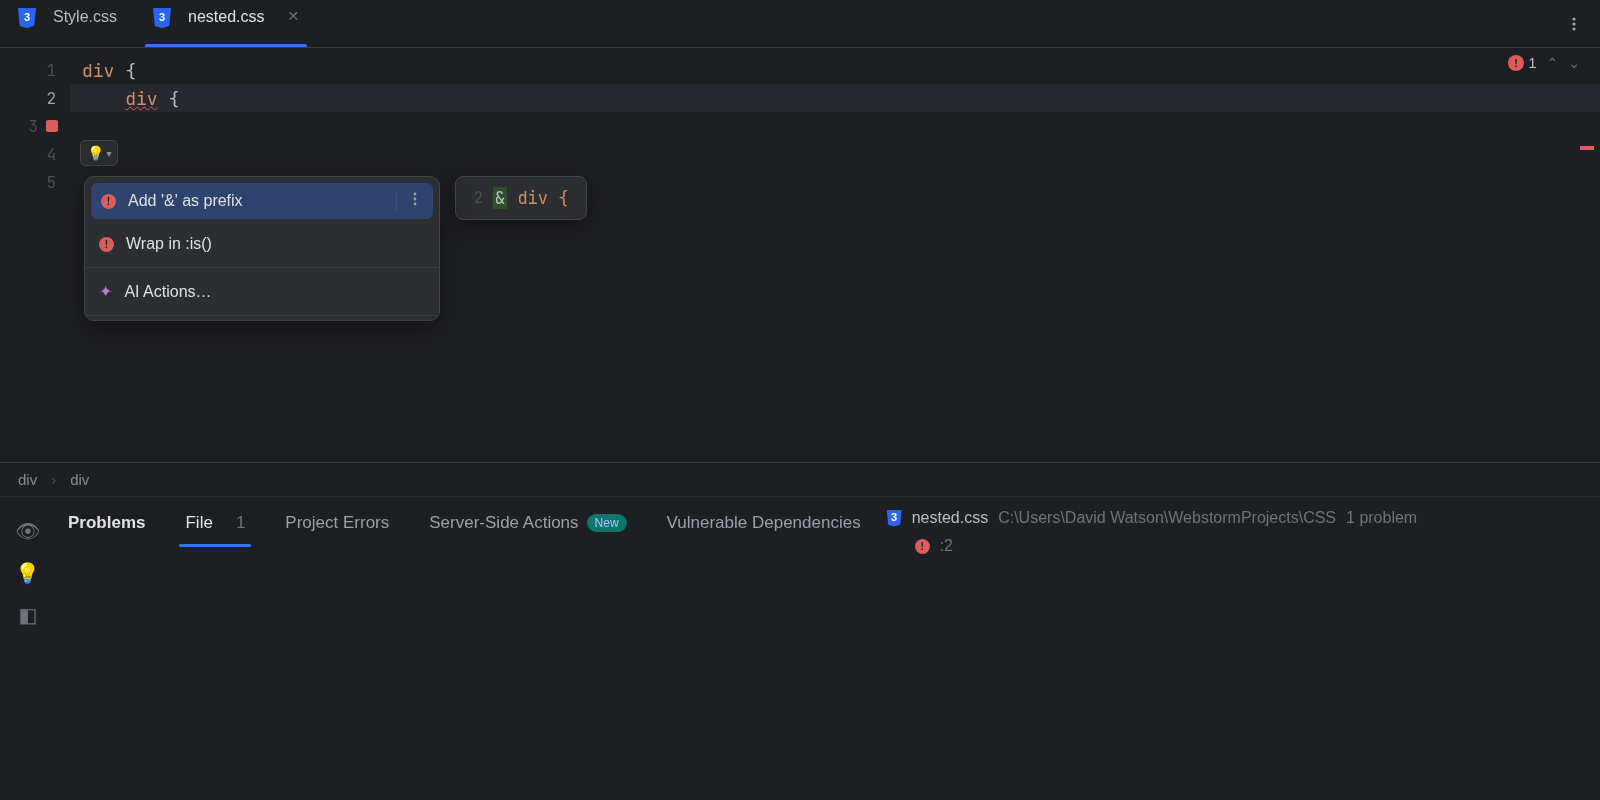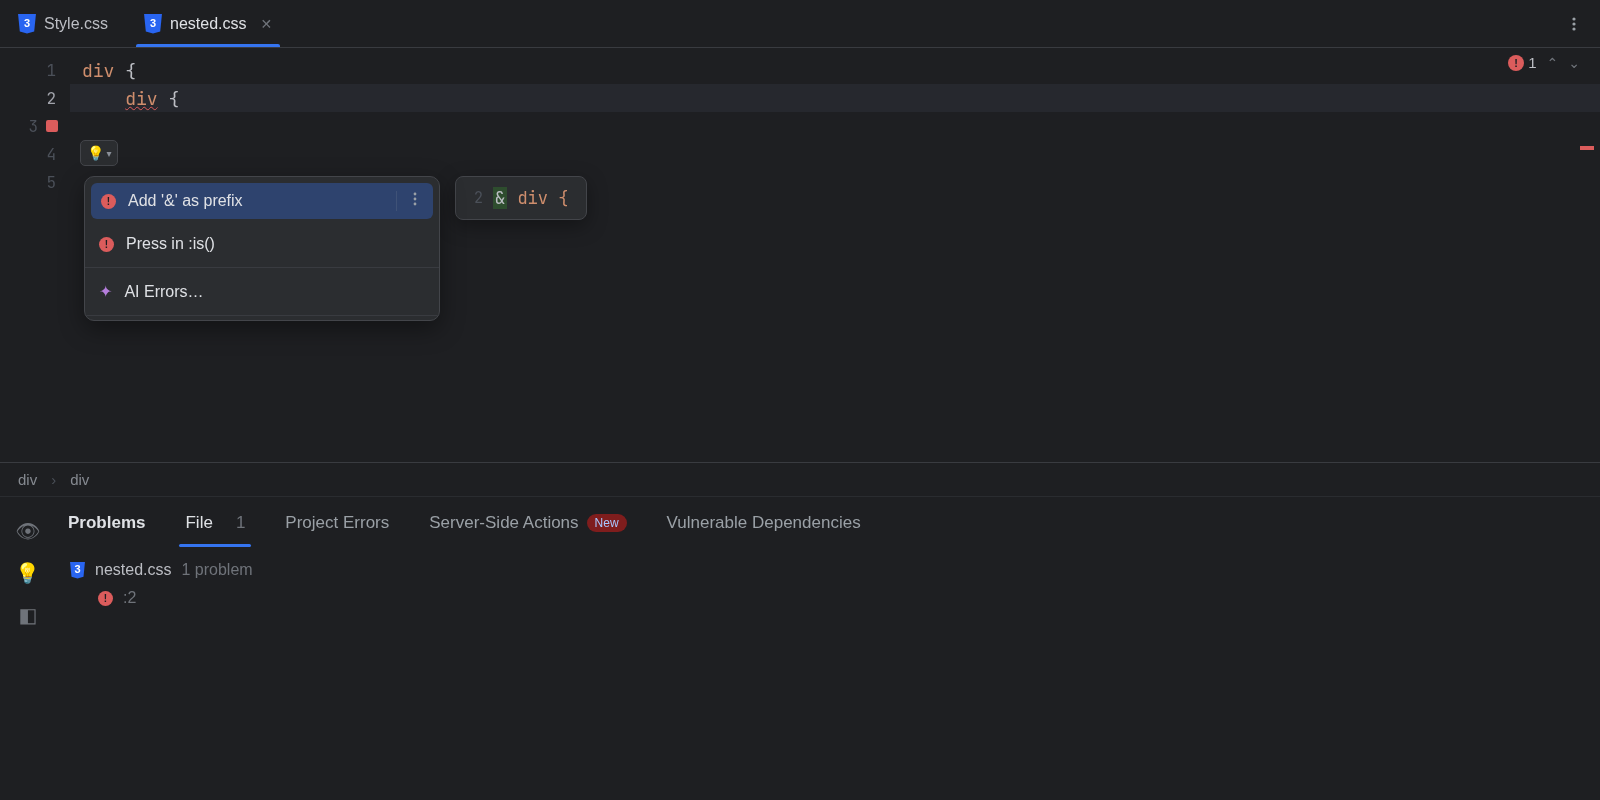--- a/index.html
+++ b/index.html
@@ -12,22 +12,22 @@
   overflow: hidden;
   position: relative;
 }
 .tabs {
   height: 48px;
   display: flex; align-items: stretch;
   border-bottom: 1px solid #393b40;
   position: relative;
 }
 .tab {
-  display: flex; align-items: center; gap: 8px;
-  padding: 0 18px;
+  display: flex; align-items: flex-start; gap: 17px;
+  padding: 8px 18px;
   cursor: pointer;
   color: #bcbec4;
   font-size: 16px;
   position: relative;
 }
 .tab.active { color: #dfe1e5; }
 .tab.active::after {
   content: ""; position: absolute; left: 10px; right: 10px; bottom: 0;
   height: 3px; background: #3574f0; border-radius: 2px 2px 0 0;
 }
@@ -128,35 +128,35 @@
 }
 .breadcrumb .sep2 { color: #4b5059; }
 .panel {
   display: flex; height: calc(800px - 48px - 415px - 34px);
 }
 .panel-side {
   width: 56px; display: flex; flex-direction: column; align-items: center;
   gap: 18px; padding-top: 22px; border-right: 0;
 }
 .panel-side .ic { color: #6f737a; font-size: 20px; cursor: pointer; }
-.panel-main { flex: 1; display: flex; flex-direction: column; }
+.panel-main { flex: 1; display: flex; flex-direction: row; }
 .panel-tabs {
   height: 52px; display: flex; align-items: center; gap: 40px;
   padding: 0 12px; font-size: 17px;
 }
 .ptab { color: #9aa0a6; cursor: pointer; display: flex; align-items: center; gap: 8px; position: relative; }
 .ptab .cnt { color: #6f737a; }
 .ptab.active { color: #dfe1e5; font-weight: 600; }
 .ptab.sel2 { color: #dfe1e5; gap: 23px; }
 .ptab.sel2::after {
   content: ""; position: absolute; left: -6px; right: -6px; bottom: -14px;
   height: 3px; background: #3574f0; border-radius: 2px;
 }
 .new-badge {
-  background: #7f1d1d; color: #a8c7ff; font-size: 12px;
+  background: #0f766e; color: #a8c7ff; font-size: 12px;
   padding: 2px 8px; border-radius: 10px;
 }
 .problems-body { padding: 12px 14px 0 14px; font-size: 16px; }
 .file-row { display: flex; align-items: center; gap: 10px; color: #bcbec4; }
 .file-row .path { color: #6f737a; }
 .file-row .pc { color: #6f737a; }
 .issue-row { display: flex; align-items: center; gap: 10px; padding: 10px 0 0 28px; color: #bcbec4; }
 .issue-row .loc { color: #6f737a; }
 .small-err { width: 15px; height: 15px; border-radius: 50%; background: #db5c5c;
   display: inline-flex; align-items: center; justify-content: center; color: #1e1f22; font-size: 10px; font-weight: 700; }
@@ -222,26 +222,26 @@
       <span class="more">
         <svg class="kebab-dots" viewBox="0 0 16 16">
             <circle cx="8" cy="3" r="1.4"></circle>
             <circle cx="8" cy="8" r="1.4"></circle>
             <circle cx="8" cy="13" r="1.4"></circle>
           </svg>
       </span>
     </div>
     <div class="row">
       <span class="small-err">!</span>
-      <span>Press in :is()</span>
+      <span>Wrap in :is()</span>
     </div>
     <div class="sep"></div>
     <div class="row">
       <span class="ai-spark">✦</span>
-      <span>AI Errors…</span>
+      <span>AI Actions…</span>
     </div>
     <div class="sep"></div>
   </div>
 
   <div class="preview-bubble">
     <span class="ln">2</span>
     <span><span class="amp">&amp;</span><span class="t-tag"> div {</span></span>
   </div>
 </div>
 
@@ -268,20 +268,21 @@
       <span class="ptab">
         <span>Server-Side Actions</span>
         <span class="new-badge">New</span>
       </span>
       <span class="ptab">Vulnerable Dependencies</span>
     </div>
     <div class="problems-body">
       <div class="file-row">
         <span class="css3-icon" style="width:15px;height:17px;"></span>
         <span>nested.css</span>
+        <span class="path">C:\Users\David Watson\WebstormProjects\CSS</span>
         <span class="pc">1 problem</span>
       </div>
       <div class="issue-row">
         <span class="small-err">!</span>
         <span class="loc">:2</span>
       </div>
     </div>
   </div>
 </div>
 

